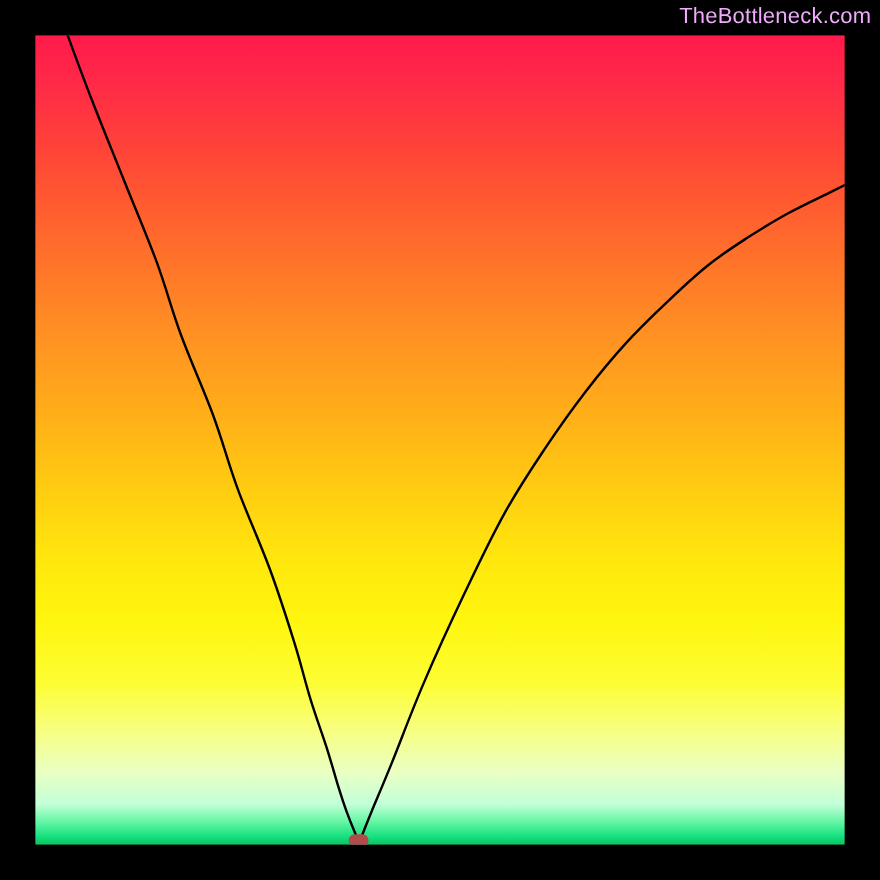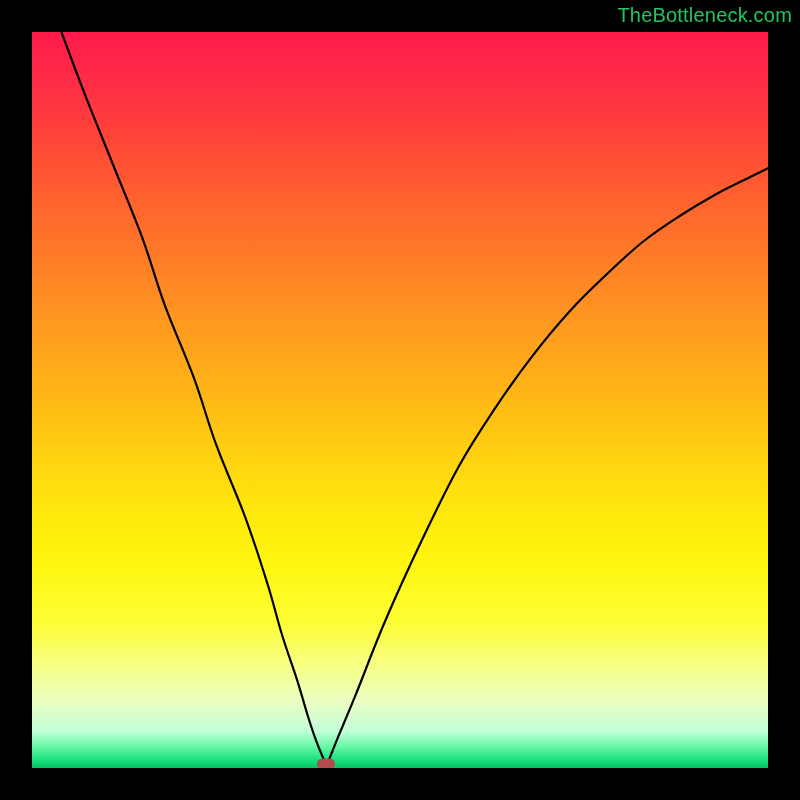--- a/index.html
+++ b/index.html
@@ -60,21 +60,21 @@
     width: 18px;
     height: 11px;
     border-radius: 6px;
     background: #b24b4b;
     transform: translate(-50%, -50%);
   }
   .watermark {
     position: absolute;
     top: 4px;
     right: 8px;
-    color: #22c55e;
+    color: #f0abfc;
     font-size: 20px;
     font-weight: 500;
     letter-spacing: 0.2px;
   }
 </style>
 </head>
 <body>
 
 <div class="stage">
 

